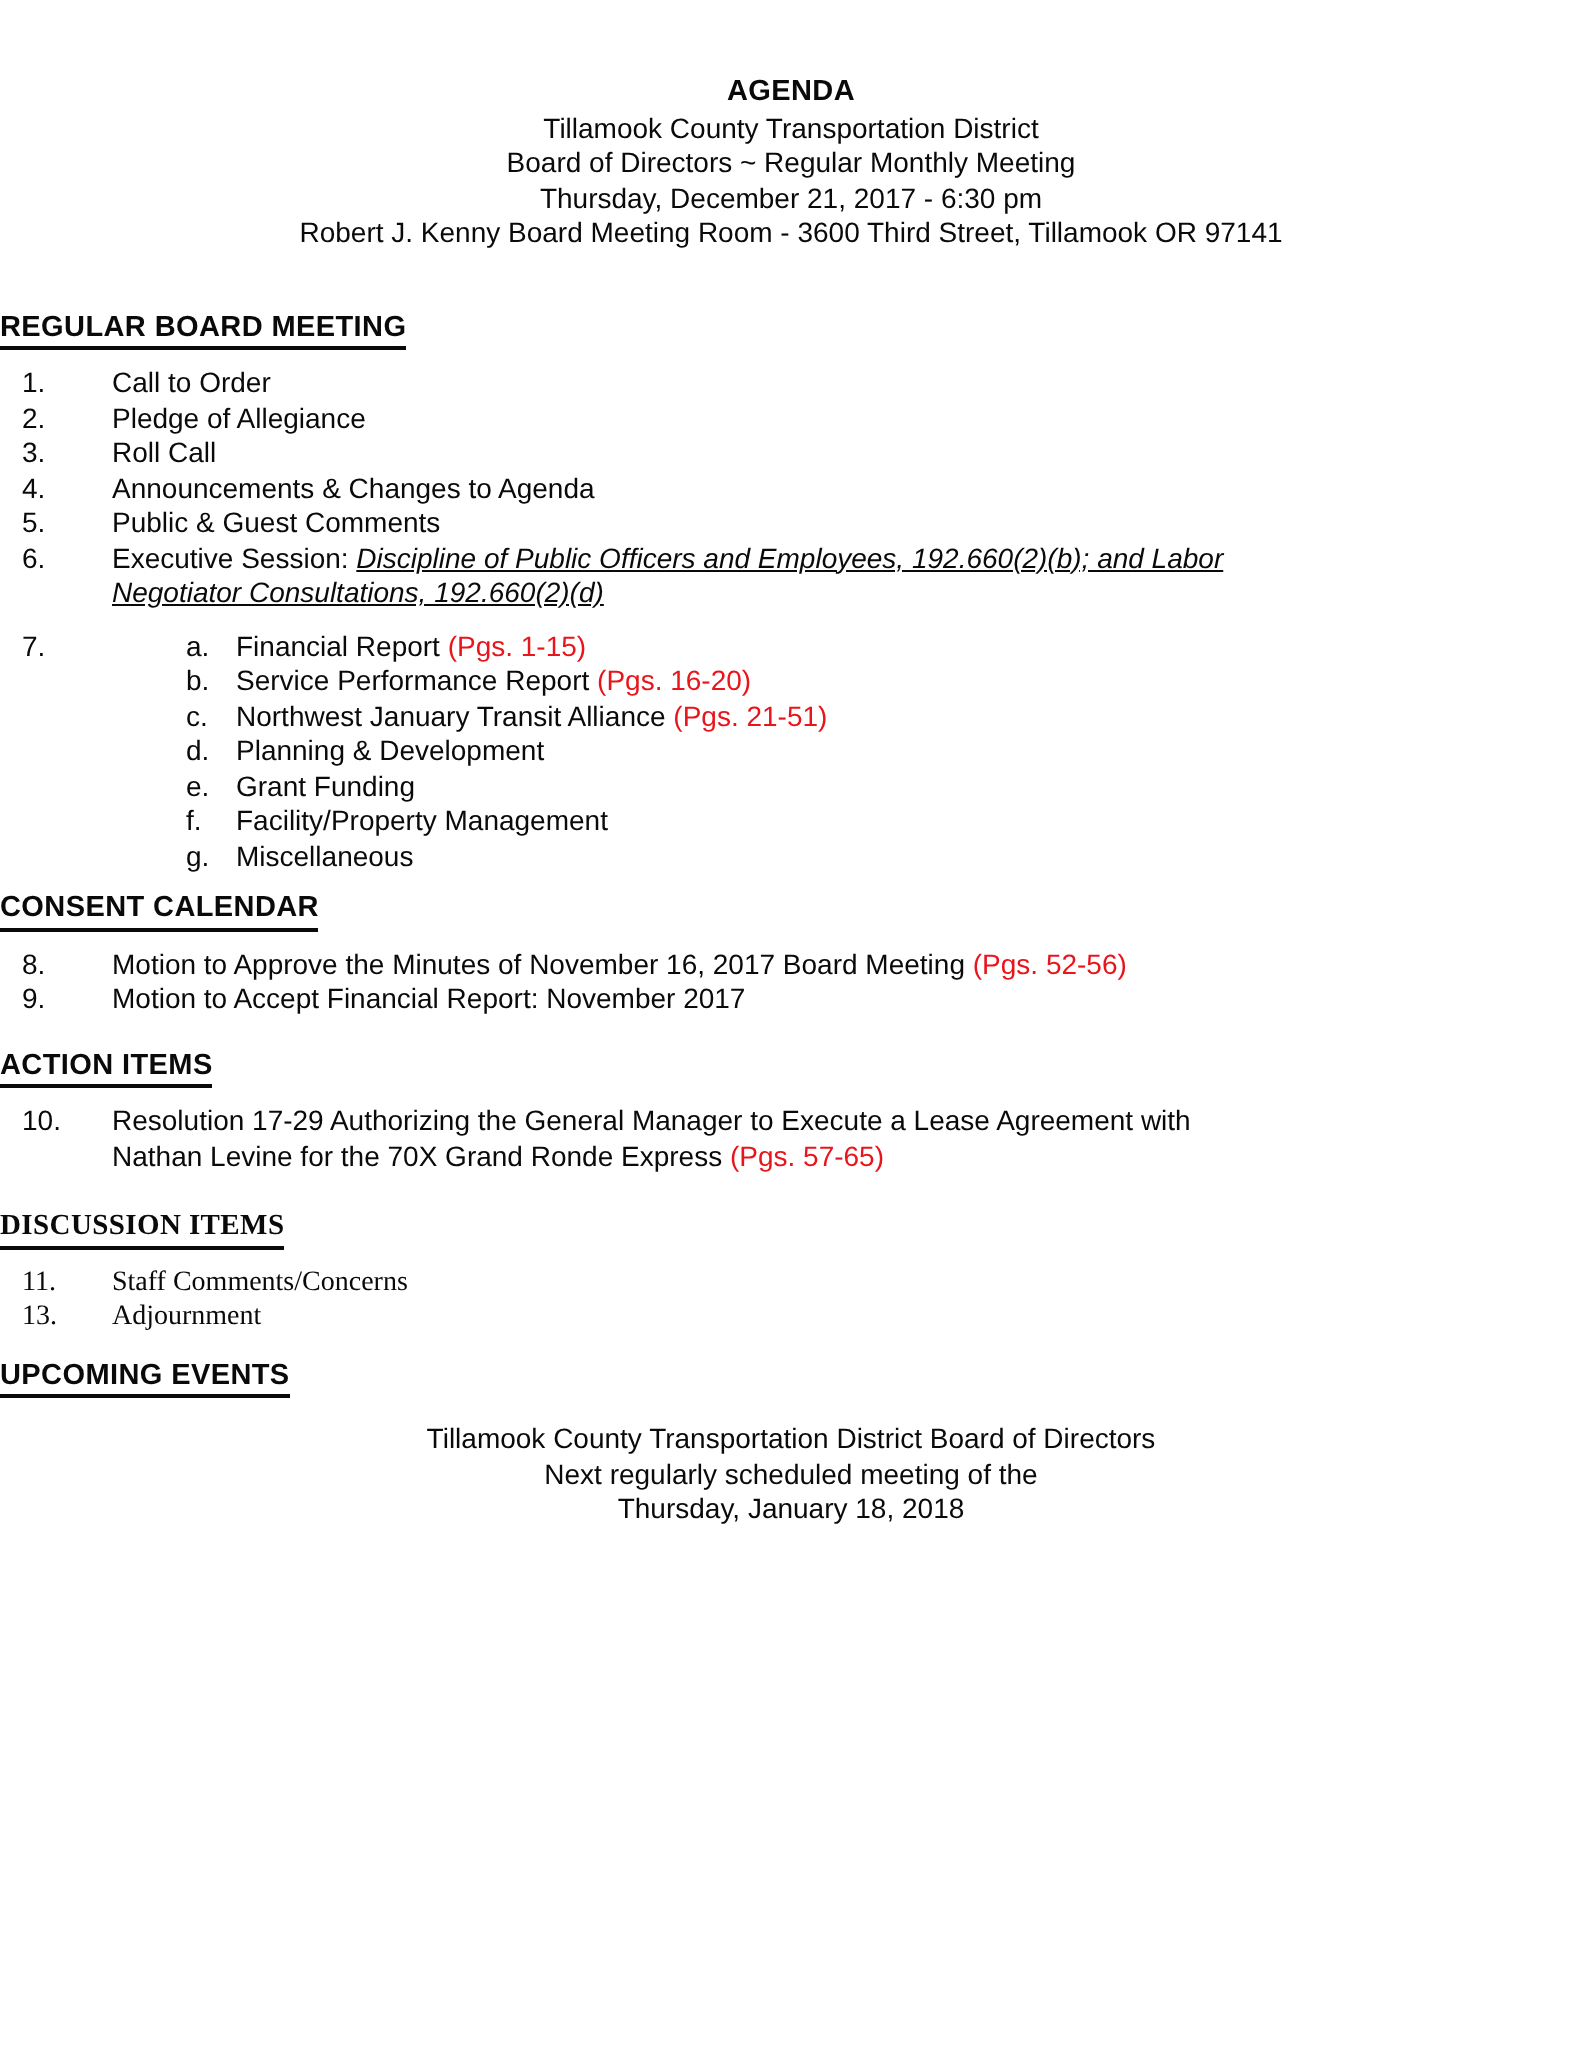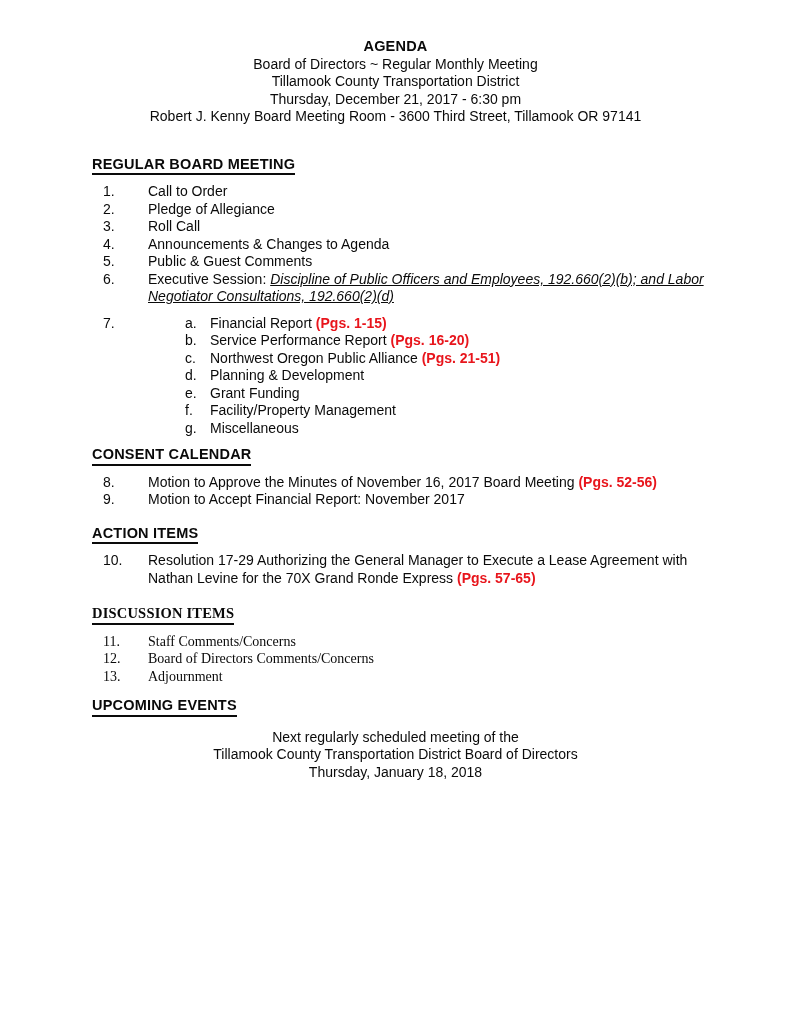--- a/index.html
+++ b/index.html
@@ -20,21 +20,20 @@
     text-align: center;
     font-size: 14px;
     line-height: 17.5px;
   }
   .doc-title {
     font-weight: bold;
     font-size: 14.5px;
     letter-spacing: 0.2px;
   }
   .content {
-    margin-left: 92px;
     margin-right: 30px;
     font-size: 14px;
     line-height: 17.5px;
   }
   section.sec-1 { margin-top: 30px; }
   section.sec-2 { margin-top: 9px; }
   section.sec-3 { margin-top: 9px; }
   section.sec-4 { margin-top: 16px; }
   section.sec-5 { margin-top: 18px; font-family: Liberation Serif, serif; }
   section.sec-6 { margin-top: 12px; }
@@ -54,39 +53,39 @@
   }
   .row { display: flex; align-items: flex-start; }
   .num {
     flex: 0 0 56px;
     padding-left: 11px;
   }
   .txt { flex: 1; }
   .sublist { }
   .sub { display: flex; margin-left: 37px; }
   .letter { flex: 0 0 25px; }
-  .red { color: var(--accent-red, #e8151c); font-weight: bold; }
+  .red { color: var(--accent-red, #e8151c); }
   em { font-style: italic; text-decoration: underline; }
   .up-note { margin-top: 1px; }
   .doc-footer {
     text-align: center;
     margin-top: 12px;
     font-size: 14px;
     line-height: 17.5px;
   }
 </style>
 </head>
 <body>
 
 <div class="page">
 
   <header class="doc-header">
     <div class="doc-title">AGENDA</div>
+    <div>Tillamook County Transportation District</div>
     <div>Board of Directors ~ Regular Monthly Meeting</div>
-    <div>Tillamook County Transportation District</div>
     <div>Thursday, December 21, 2017 - 6:30 pm</div>
     <div>Robert J. Kenny Board Meeting Room - 3600 Third Street, Tillamook OR 97141</div>
   </header>
 
   <div class="content">
 
     <section class="sec-1">
       <div class="sec-h"><span class="u">REGULAR BOARD MEETING</span></div>
       <ol class="items">
         <li class="row">
@@ -125,21 +124,21 @@
               <span class="sub">
                   <span class="letter">a.</span>
                   <span><span>Financial Report </span><span class="red">(Pgs. 1-15)</span></span>
                 </span>
               <span class="sub">
                   <span class="letter">b.</span>
                   <span><span>Service Performance Report </span><span class="red">(Pgs. 16-20)</span></span>
                 </span>
               <span class="sub">
                   <span class="letter">c.</span>
-                  <span><span>Northwest Oregon Public Alliance </span><span class="red">(Pgs. 21-51)</span></span>
+                  <span><span>Northwest January Transit Alliance </span><span class="red">(Pgs. 21-51)</span></span>
                 </span>
               <span class="sub">
                   <span class="letter">d.</span>
                   <span>Planning &amp; Development</span>
                 </span>
               <span class="sub">
                   <span class="letter">e.</span>
                   <span>Grant Funding</span>
                 </span>
               <span class="sub">
@@ -181,35 +180,31 @@
     </section>
 
     <section class="sec-5">
       <div class="sec-h"><span class="u">DISCUSSION ITEMS</span></div>
       <ol class="items">
         <li class="row">
           <span class="num">11.</span>
           <span class="txt">Staff Comments/Concerns</span>
         </li>
         <li class="row">
-          <span class="num">12.</span>
-          <span class="txt">Board of Directors Comments/Concerns</span>
-        </li>
-        <li class="row">
           <span class="num">13.</span>
           <span class="txt">Adjournment</span>
         </li>
       </ol>
     </section>
 
     <section class="sec-6">
       <div class="sec-h"><span class="u">UPCOMING EVENTS</span></div>
     </section>
 
   </div>
 
   <footer class="doc-footer">
+    <div>Tillamook County Transportation District Board of Directors</div>
     <div>Next regularly scheduled meeting of the</div>
-    <div>Tillamook County Transportation District Board of Directors</div>
     <div>Thursday, January 18, 2018</div>
   </footer>
 
 </div>
 
 </body></html>

